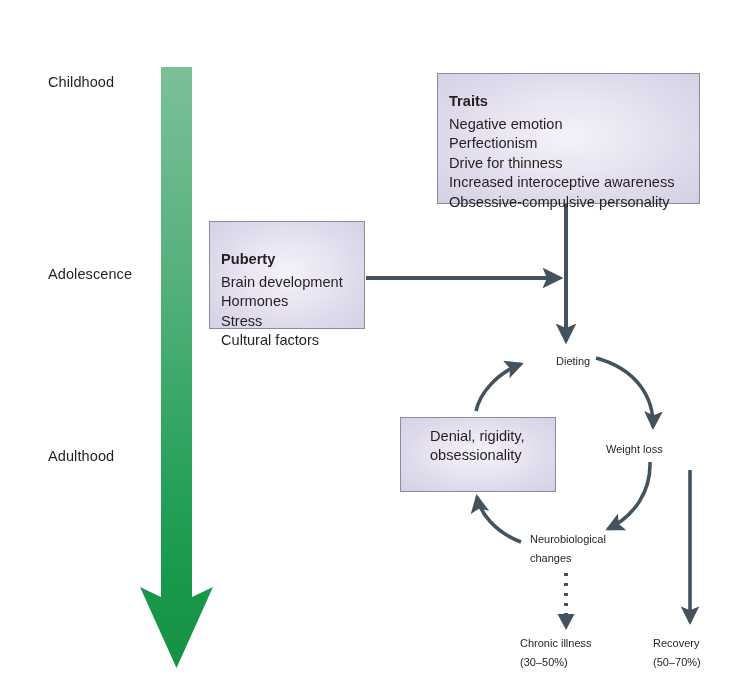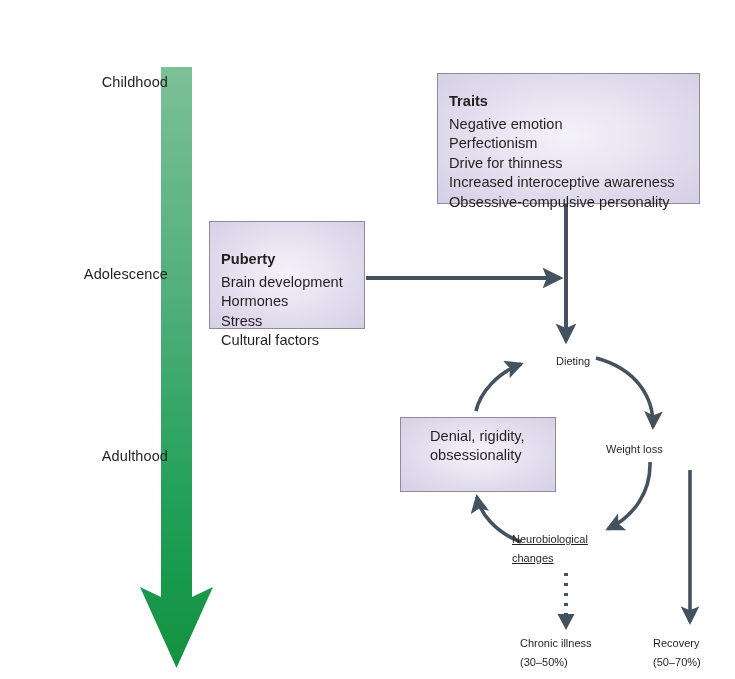--- a/index.html
+++ b/index.html
@@ -23,21 +23,20 @@
     top: 0;
     width: 735px;
     height: 679px;
   }
 
   
   .timeline-label {
     position: absolute;
     font-size: 14.5px;
     color: #231f20;
-    text-align: right;
     width: 120px;
     left: 48px;
     letter-spacing: .1px;
     white-space: nowrap;
   }
   #label-childhood  { top: 74px; }
   #label-adolescence{ top: 266px; }
   #label-adulthood  { top: 448px; }
 
   
@@ -80,21 +79,21 @@
   
   .node-label {
     position: absolute;
     font-size: 11px;
     line-height: 18.5px;
     color: #231f20;
     white-space: nowrap;
   }
   #label-dieting    { left: 556px; top: 352px; }
   #label-weightloss { left: 606px; top: 440px; }
-  #label-neuro      { left: 512px; top: 530px; text-decoration: underline; }
+  #label-neuro      { left: 530px; top: 530px; }
   #label-chronic    { left: 520px; top: 634px; }
   #label-recovery   { left: 653px; top: 634px; }
   .node-label .l2 { display: block; }
 </style>
 </head>
 <body>
 
 <div id="canvas">
 
   <svg id="svg-layer" viewBox="0 0 735 679">

